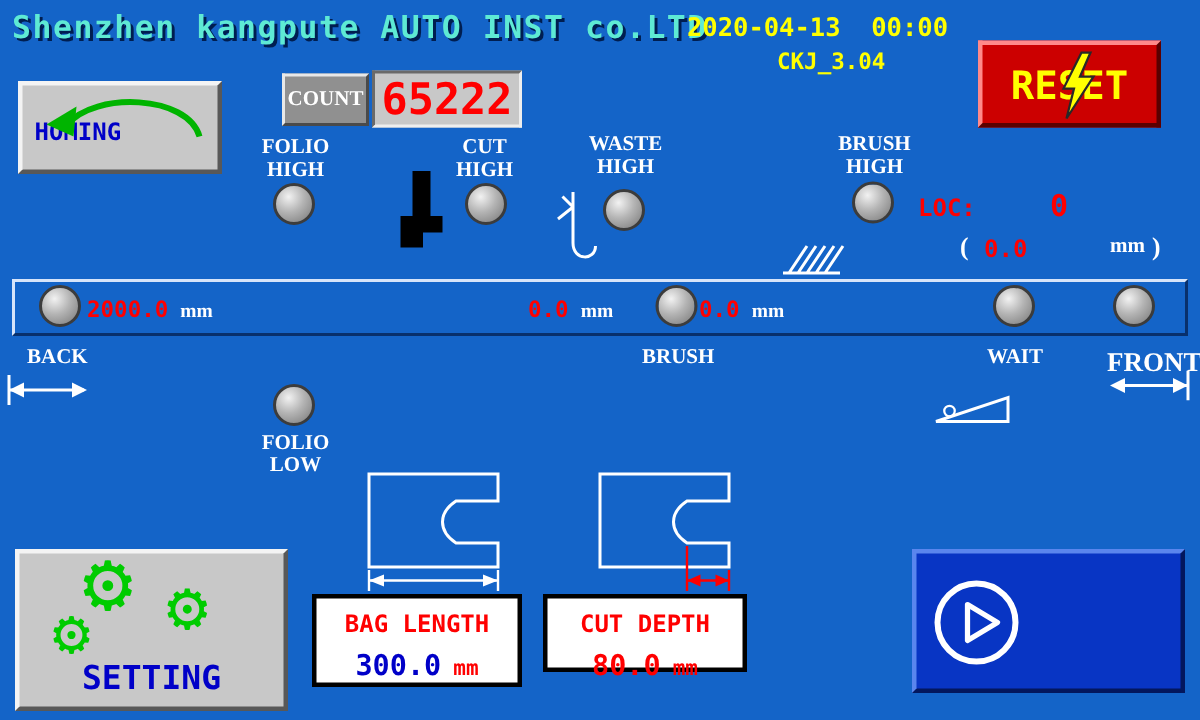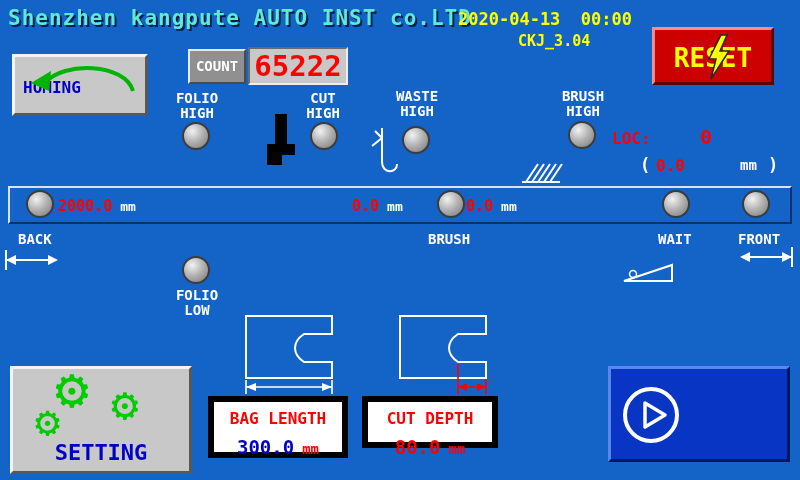--- a/index.html
+++ b/index.html
@@ -3,21 +3,21 @@
 <meta charset="utf-8">
 <style>
   html,body{margin:0;padding:0;background:#000;}
   #screen{
     position:relative;width:800px;height:480px;overflow:hidden;
     background:#1464c8;
     font-family:"DejaVu Sans Mono","Liberation Mono",monospace;
     font-weight:bold; -webkit-user-select:none;
   }
   .abs{position:absolute;}
-  .txt-w{color:#ffffff;}
+  .txt-w{color:#ffffff;font-family:Liberation Serif, serif;}
   .txt-r{color:#ff0000;}
   .txt-y{color:#ffff00;}
   .txt-b{color:#0000c8;}
   .ctr{text-align:center;}
   .btn{
     background:#c8c8c8;border-style:solid;border-width:3px;
     border-color:#f4f4f4 #585858 #585858 #f4f4f4;
     box-sizing:border-box;cursor:pointer;
   }
   .btn-sm{
@@ -32,21 +32,21 @@
   }
   .lbl2{font-size:14px;line-height:15px;width:70px;}
   .title{
     font-size:21px;letter-spacing:1px;color:#5eead4;
     text-shadow:2px 2px 0 #001e50;white-space:nowrap;
   }
   .bar{
     box-sizing:border-box;border:2px solid;
     border-color:#d6e4fa #08306c #08306c #d6e4fa;
   }
-  .pbox{background:#ffffff;border:6px solid #000000;box-sizing:border-box;}
+  .pbox{background:#ffffff;border:3px solid #000000;box-sizing:border-box;}
   .gear{color:#00cc00;line-height:1;position:absolute;}
   .valrow{display:flex;justify-content:center;align-items:baseline;gap:8px;}
   .pairs{display:flex;align-items:baseline;gap:8px;white-space:nowrap;text-align:right;}
 </style>
 </head>
 <body>
 
 <div id="screen">
 
   <div class="abs title" style="left:8px;top:6px;">Shenzhen kangpute AUTO INST co.LTD</div>
@@ -133,21 +133,21 @@
   <div class="abs pairs" style="left:466px;top:197px;font-size:15px;">
     <span class="txt-r">0.0</span>
     <span class="txt-w" style="font-size:13px;">mm</span>
   </div>
   <div class="abs lamp" style="left:662px;top:190px;"></div>
   <div class="abs lamp" style="left:742px;top:190px;"></div>
 
   <div class="abs txt-w" style="left:18px;top:231px;font-size:14px;">BACK</div>
   <div class="abs txt-w" style="left:428px;top:231px;font-size:14px;">BRUSH</div>
   <div class="abs txt-w" style="left:658px;top:231px;font-size:14px;">WAIT</div>
-  <div class="abs txt-w" style="left:738px;top:231px;font-size:14px;">FRONT</div>
+  <div class="abs txt-w" style="left:738px;top:231px;font-size:18px;">FRONT</div>
 
   <svg class="abs" style="left:2px;top:250px;" width="58" height="20" viewBox="0 0 58 20">
     <path d="M4,0 V20 M4,10 H54" fill="none" stroke="#ffffff" stroke-width="2"></path>
     <polygon points="4,10 14,5 14,15" fill="#ffffff"></polygon>
     <polygon points="56,10 46,5 46,15" fill="#ffffff"></polygon>
   </svg>
   <svg class="abs" style="left:738px;top:247px;" width="58" height="20" viewBox="0 0 58 20">
     <path d="M54,0 V20 M4,10 H54" fill="none" stroke="#ffffff" stroke-width="2"></path>
     <polygon points="2,10 12,5 12,15" fill="#ffffff"></polygon>
     <polygon points="54,10 44,5 44,15" fill="#ffffff"></polygon>

